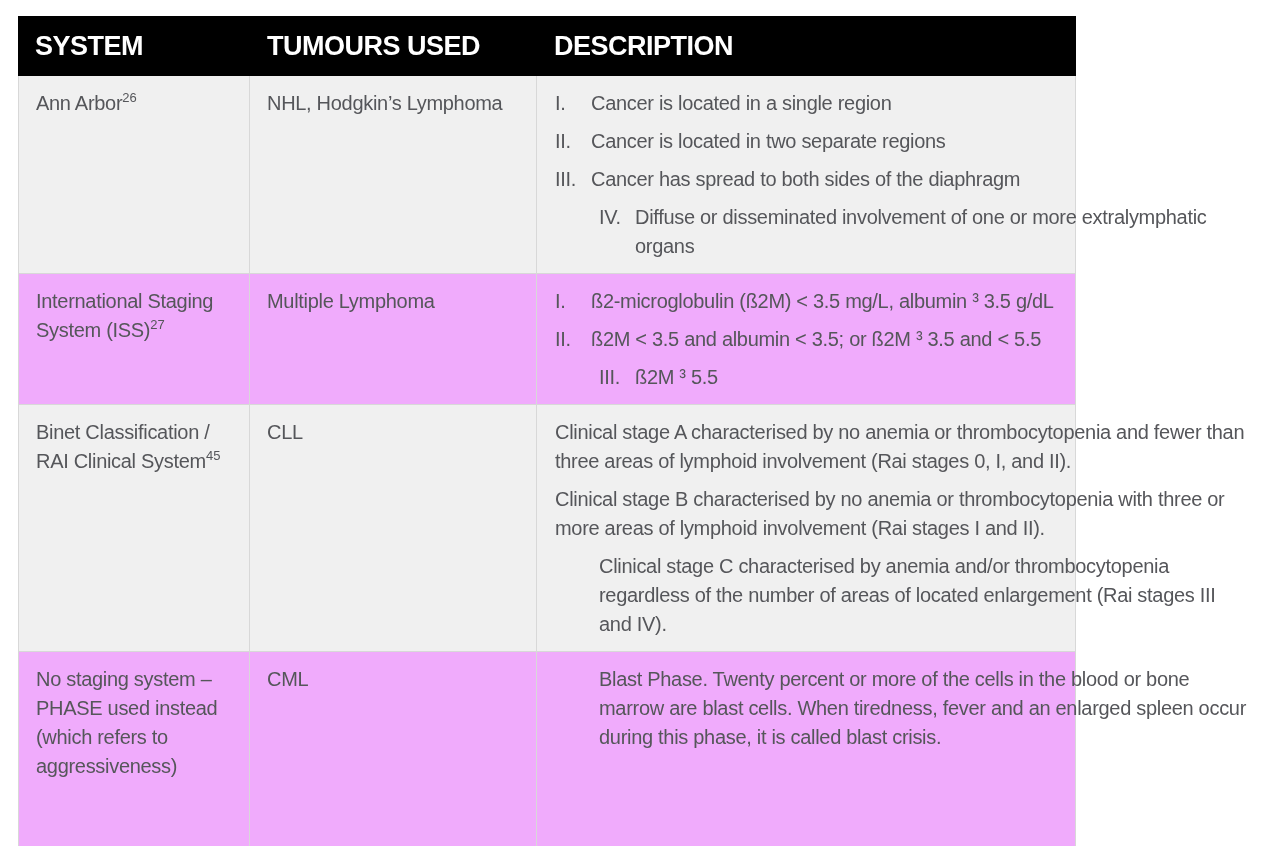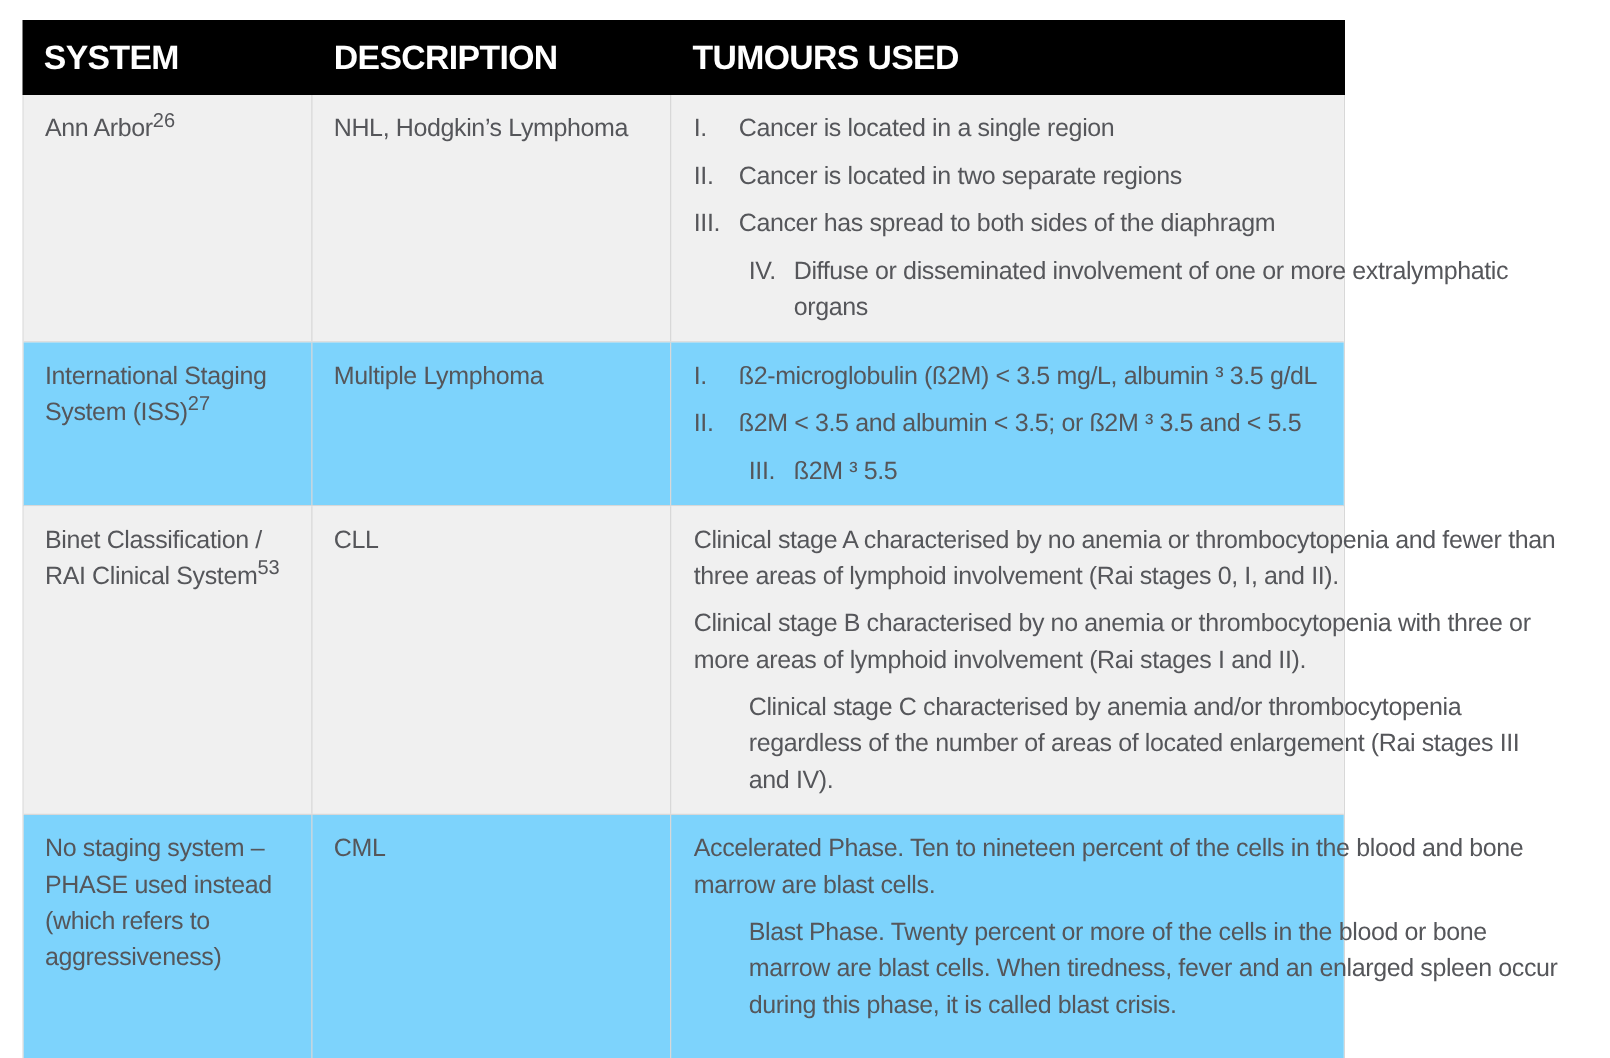--- a/index.html
+++ b/index.html
@@ -38,56 +38,56 @@
   }
   .tbody {
     border-left: 1px solid #d8d8d8;
     border-right: 1px solid #d8d8d8;
     box-sizing: border-box;
   }
   .row {
     display: grid;
     grid-template-columns: 231px 287px 730px;
     border-bottom: 1px solid #d8d8d8;
-    background: #7dd3fc;
+    background: #f0abfc;
     box-sizing: border-box;
   }
   .row:nth-child(odd) { background: #f0f0f0; }
   .row:nth-child(1) { min-height: 163px; }
   .row:nth-child(2) { min-height: 125px; }
   .row:nth-child(3) { min-height: 214px; }
   .row:nth-child(4) { min-height: 243px; }
   .cell {
     padding: 13px 16px 12px 17px;
     font-size: 20px;
     line-height: 29px;
     box-sizing: border-box;
   }
   .cell.system, .cell.tumours { border-right: 1px solid #d8d8d8; }
   .cell.description { padding-left: 18px; padding-right: 20px; }
   sup.cite {
-    font-size: 16px;
+    font-size: 13px;
     line-height: 0;
     vertical-align: super;
     letter-spacing: 0;
   }
   .desc-item { margin: 0 0 9px 0; }
   .desc-item:last-child { margin-bottom: 0; margin-left: 44px; }
   .desc-item.numbered { display: flex; }
   .desc-item.numbered .numeral { flex: 0 0 36px; }
   .desc-item.numbered .item-text { flex: 1 1 auto; }
 </style>
 </head>
 <body>
 
 <div class="table-wrap">
   <div class="thead">
     <div class="th">SYSTEM</div>
+    <div class="th">TUMOURS USED</div>
     <div class="th">DESCRIPTION</div>
-    <div class="th">TUMOURS USED</div>
   </div>
   <div class="tbody">
   <div class="row">
     <div class="cell system"><span>Ann Arbor</span><sup class="cite">26</sup></div>
     <div class="cell tumours">NHL, Hodgkin’s Lymphoma</div>
     <div class="cell description">
           <div class="desc-item numbered">
             <span class="numeral">I.</span>
             <span class="item-text">Cancer is located in a single region</span>
           </div>
@@ -119,31 +119,30 @@
             <span class="item-text">ß2M &lt; 3.5 and albumin &lt; 3.5; or ß2M ³ 3.5 and &lt; 5.5</span>
           </div>
           <div class="desc-item numbered">
             <span class="numeral">III.</span>
             <span class="item-text">ß2M ³ 5.5</span>
           </div>
         </div>
   </div>
 
   <div class="row">
-    <div class="cell system"><span>Binet Classification / RAI Clinical System</span><sup class="cite">53</sup></div>
+    <div class="cell system"><span>Binet Classification / RAI Clinical System</span><sup class="cite">45</sup></div>
     <div class="cell tumours">CLL</div>
     <div class="cell description">
           <div class="desc-item">Clinical stage A characterised by no anemia or thrombocytopenia and fewer than three areas of lymphoid involvement (Rai stages 0, I, and II).</div>
           <div class="desc-item">Clinical stage B characterised by no anemia or thrombocytopenia with three or more areas of lymphoid involvement (Rai stages I and II).</div>
           <div class="desc-item">Clinical stage C characterised by anemia and/or thrombocytopenia regardless of the number of areas of located enlargement (Rai stages III and IV).</div>
         </div>
   </div>
 
   <div class="row">
     <div class="cell system"><span>No staging system – PHASE used instead (which refers to aggressiveness)</span></div>
     <div class="cell tumours">CML</div>
     <div class="cell description">
-          <div class="desc-item">Accelerated Phase. Ten to nineteen percent of the cells in the blood and bone marrow are blast cells.</div>
           <div class="desc-item">Blast Phase. Twenty percent or more of the cells in the blood or bone marrow are blast cells. When tiredness, fever and an enlarged spleen occur during this phase, it is called blast crisis.</div>
         </div>
   </div>
 </div>
 </div>
 
 </body></html>

